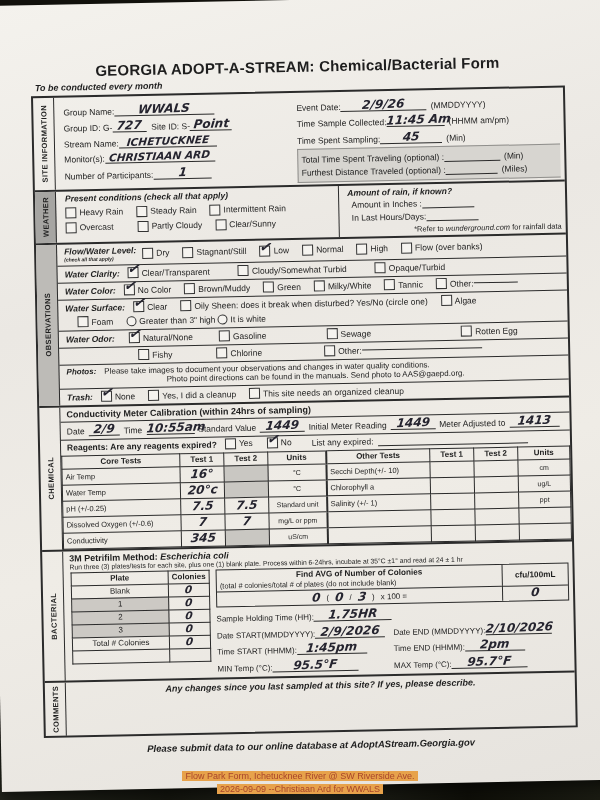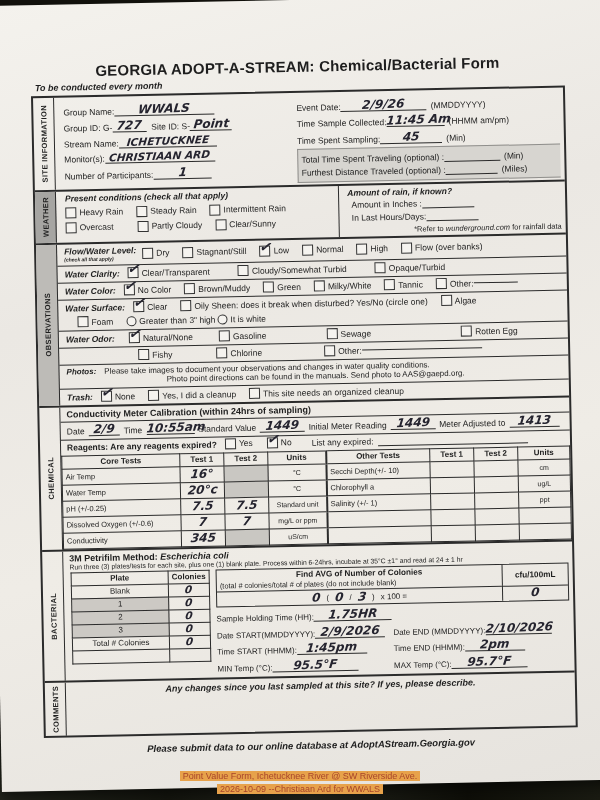--- a/index.html
+++ b/index.html
@@ -596,16 +596,16 @@
           </div>
         </div>
 
       </div>
 
       <div class="footer">Please submit data to our online database at AdoptAStream.Georgia.gov</div>
     </div>
   </div>
 
   <div class="caption">
-    <div><span class="hl">Point Value Form, Ichetucknee River @ SW Riverside Ave.</span></div>
-    <div><span class="hl">2026-10-09 --Christiaan Ard for WWALS</span></div>
+    <div><span class="hl">Flow Park Form, Ichetucknee River @ SW Riverside Ave.</span></div>
+    <div><span class="hl">2026-09-09 --Christiaan Ard for WWALS</span></div>
   </div>
 </div>
 
 </body></html>

